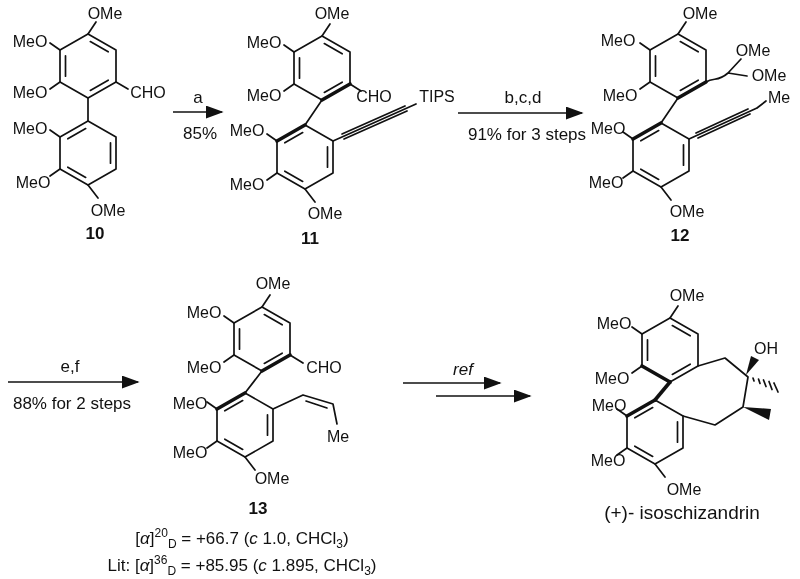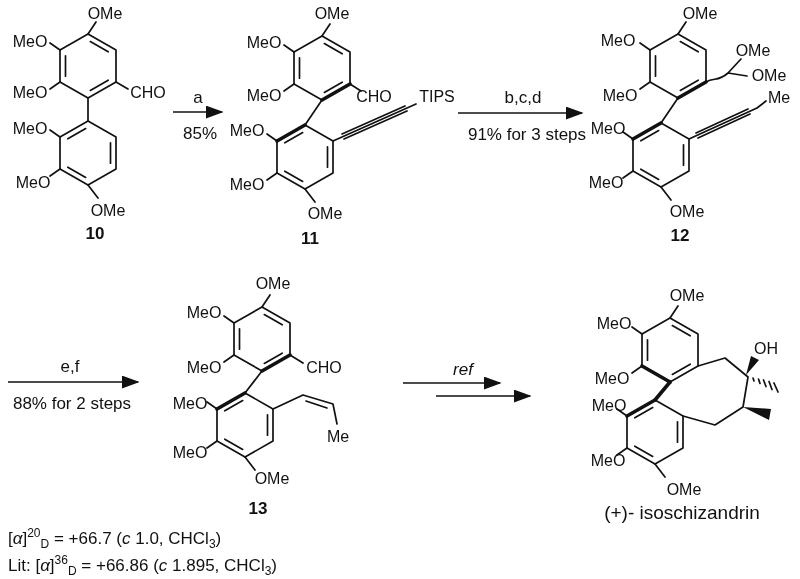--- a/index.html
+++ b/index.html
@@ -8,21 +8,21 @@
   svg text{font-family:"Liberation Sans", sans-serif;fill:#111;}
   .lbl{font-size:16px;}
   .num{font-size:17px;font-weight:bold;}
   .arr{font-size:17px;}
   .name{font-size:19px;}
   .it{font-style:italic;}
   .bond{stroke:#111;stroke-width:1.7;fill:none;stroke-linecap:round;stroke-linejoin:round;}
   .bold{stroke-width:3.6;}
   .wedge{fill:#111;stroke:none;}
   .arrowline{stroke:#111;stroke-width:1.6;fill:none;}
-  .rot{position:absolute;left:8px;width:440px;text-align:left;font-size:17px;
+  .rot{position:absolute;left:22px;width:440px;text-align:center;font-size:17px;
        line-height:21px;color:#111;white-space:nowrap;}
   .rot sup{font-size:12px;}
   .rot sub{font-size:12px;}
 </style>
 </head>
 <body>
 
 <div id="scheme">
 
 <svg width="800" height="579" viewBox="0 0 800 579" xmlns="http://www.w3.org/2000/svg">
@@ -162,15 +162,15 @@
     <text class="lbl" x="608" y="466" text-anchor="middle">MeO</text>
     <text class="lbl" x="684" y="495" text-anchor="middle">OMe</text>
     <text class="lbl" x="766" y="354" text-anchor="middle">OH</text>
     <text class="name" x="682" y="519" text-anchor="middle">(+)- isoschizandrin</text>
   </g>
 </svg>
 
   
   <div class="rot" style="top:523px"><span></span><span>[</span><span class="it">α</span><span>]</span><sup>20</sup><sub>D</sub><span> = +66.7 (</span><span class="it">c</span><span> 1.0, CHCl</span><sub>3</sub><span>)</span></div>
 
-  <div class="rot" style="top:550px"><span>Lit: </span><span>[</span><span class="it">α</span><span>]</span><sup>36</sup><sub>D</sub><span> = +66.86 (</span><span class="it">c</span><span> 1.895, CHCl</span><sub>3</sub><span>)</span></div>
+  <div class="rot" style="top:550px"><span>Lit: </span><span>[</span><span class="it">α</span><span>]</span><sup>36</sup><sub>D</sub><span> = +85.95 (</span><span class="it">c</span><span> 1.895, CHCl</span><sub>3</sub><span>)</span></div>
 
 </div>
 
 </body></html>

